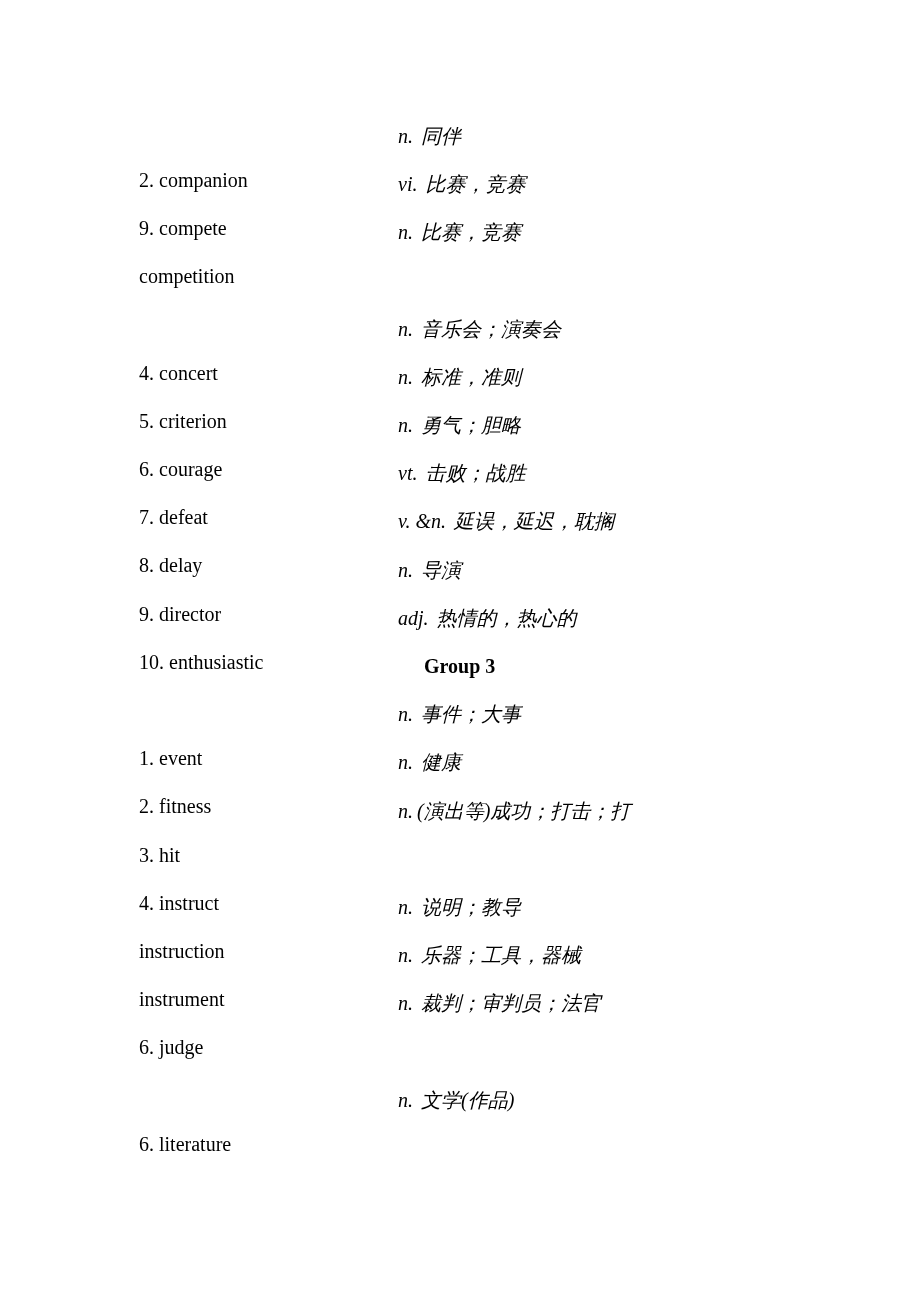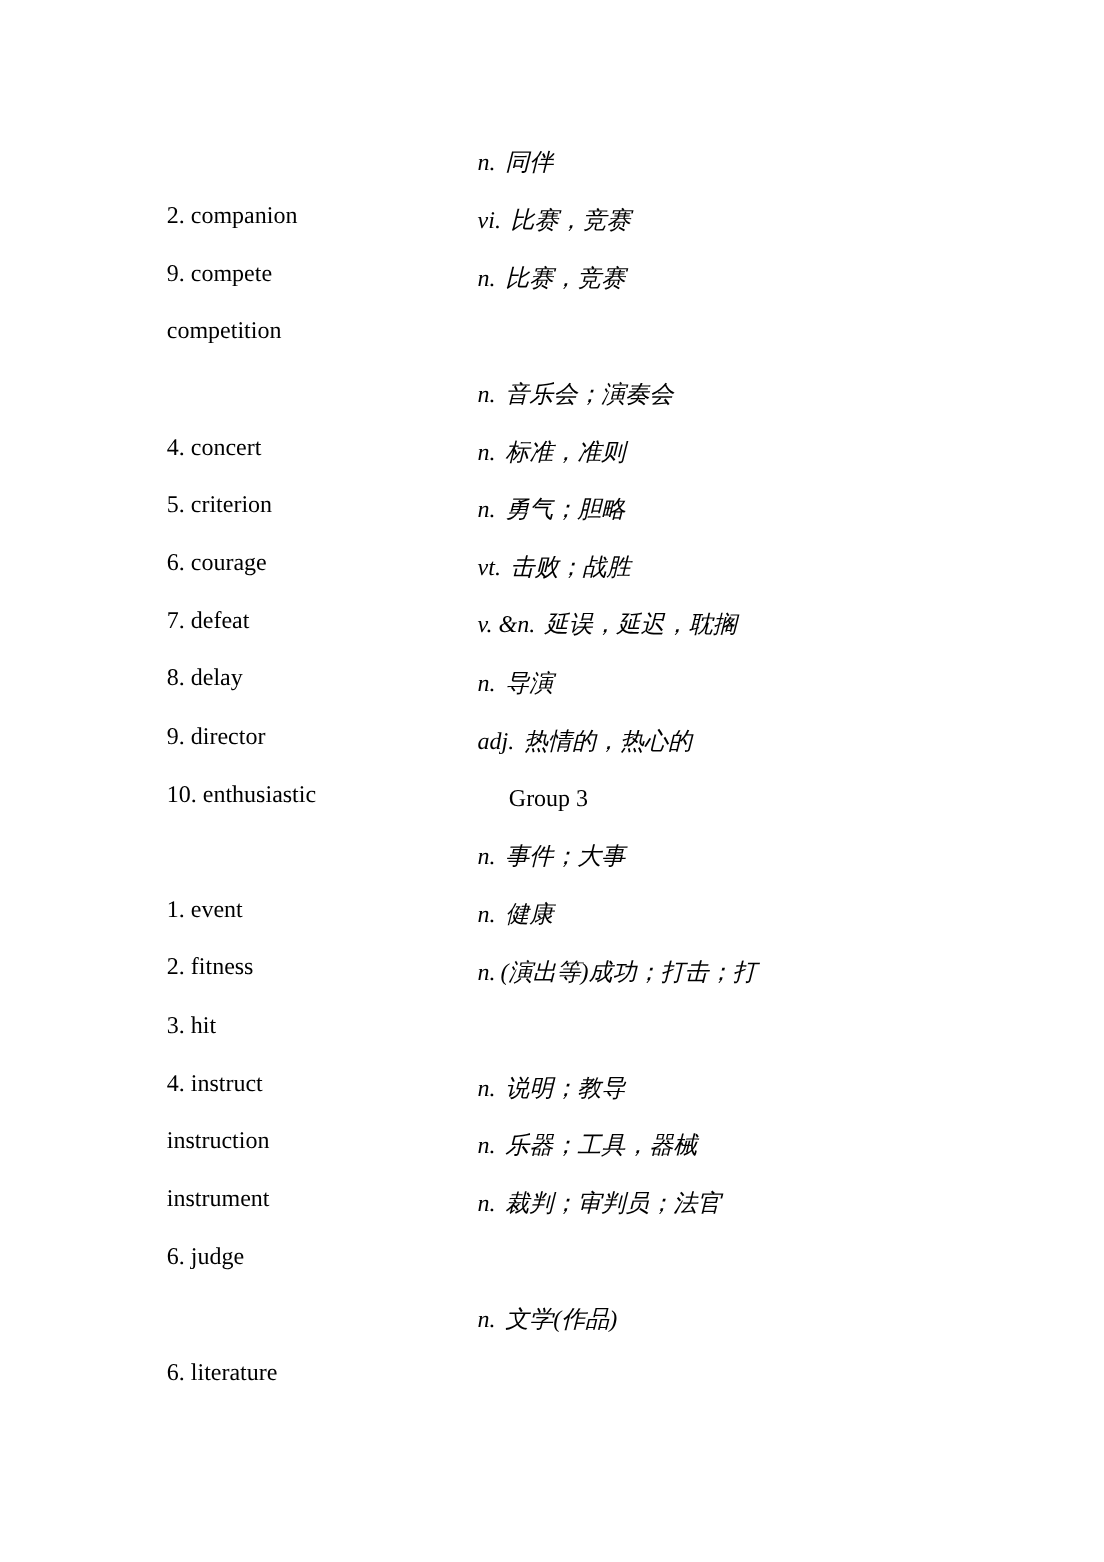--- a/index.html
+++ b/index.html
@@ -47,20 +47,21 @@
     .meaning {
       margin-left: 8px;
       font-style: italic;
     }
     .group-heading {
       position: absolute;
       left: 424px;
       font-size: 20px;
       line-height: 30px;
       white-space: nowrap;
+      font-weight: bold;
     }
   </style>
 </head>
 <body>
 
 <div class="page">
 
   <div class="row" style="top:121px">
     <span class="word">2. companion</span>
     <span class="def"><span class="pos">n.</span><span class="meaning">同伴</span></span>

